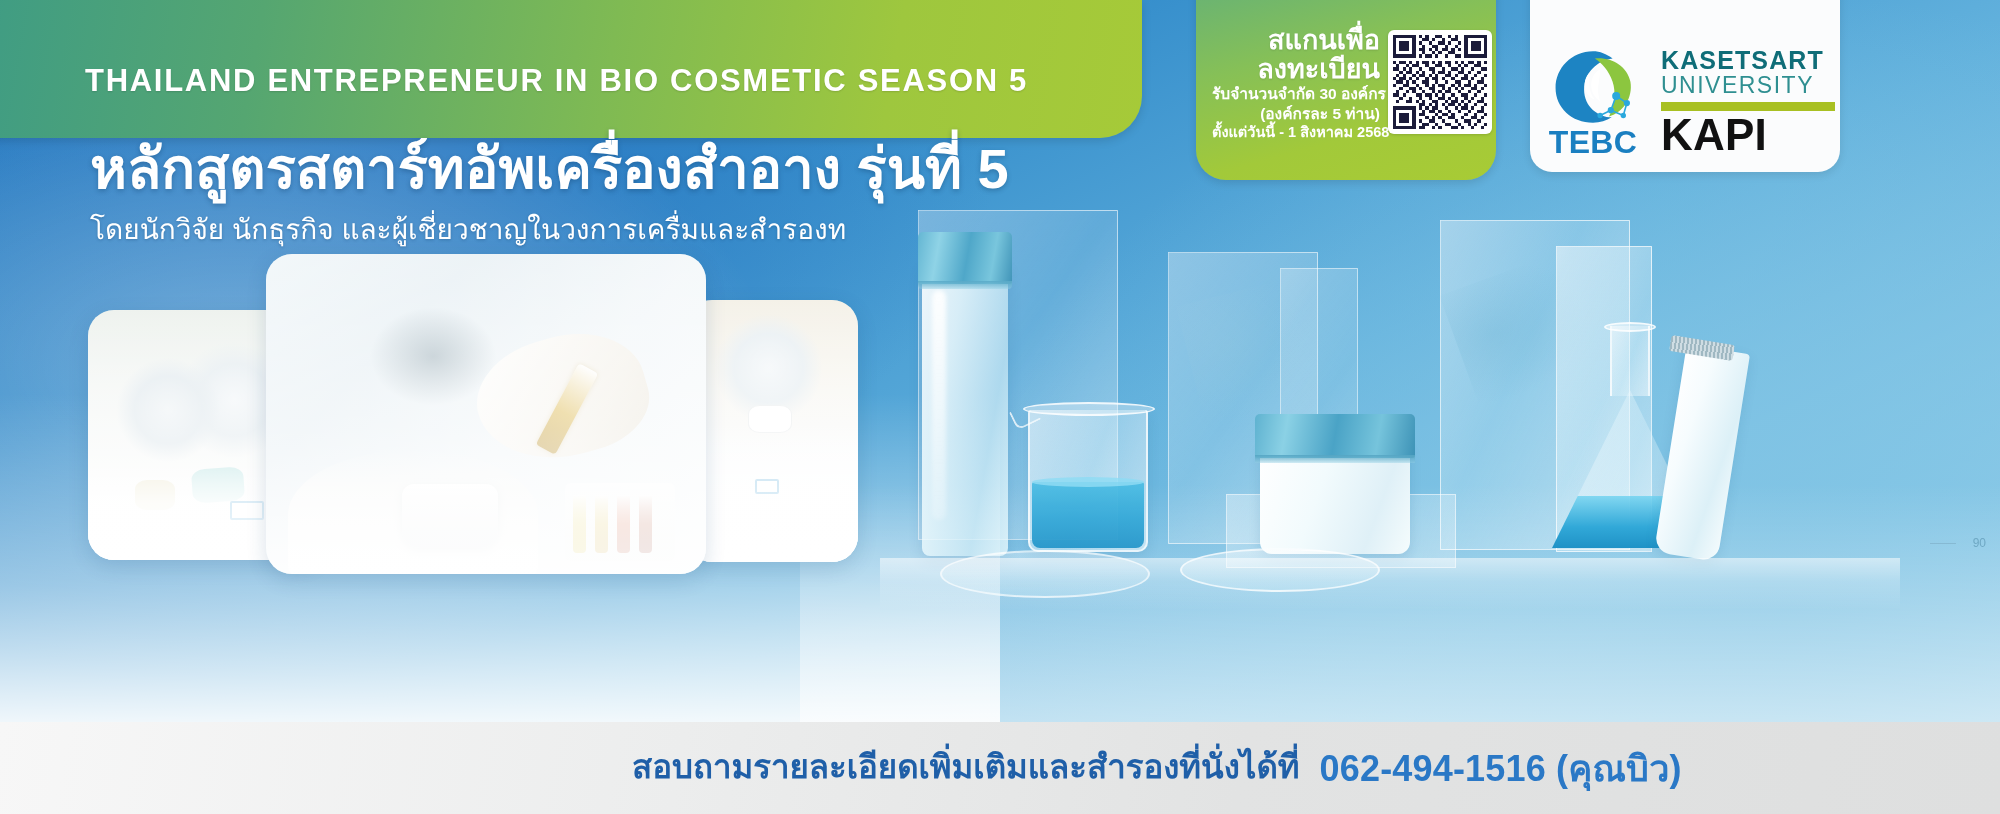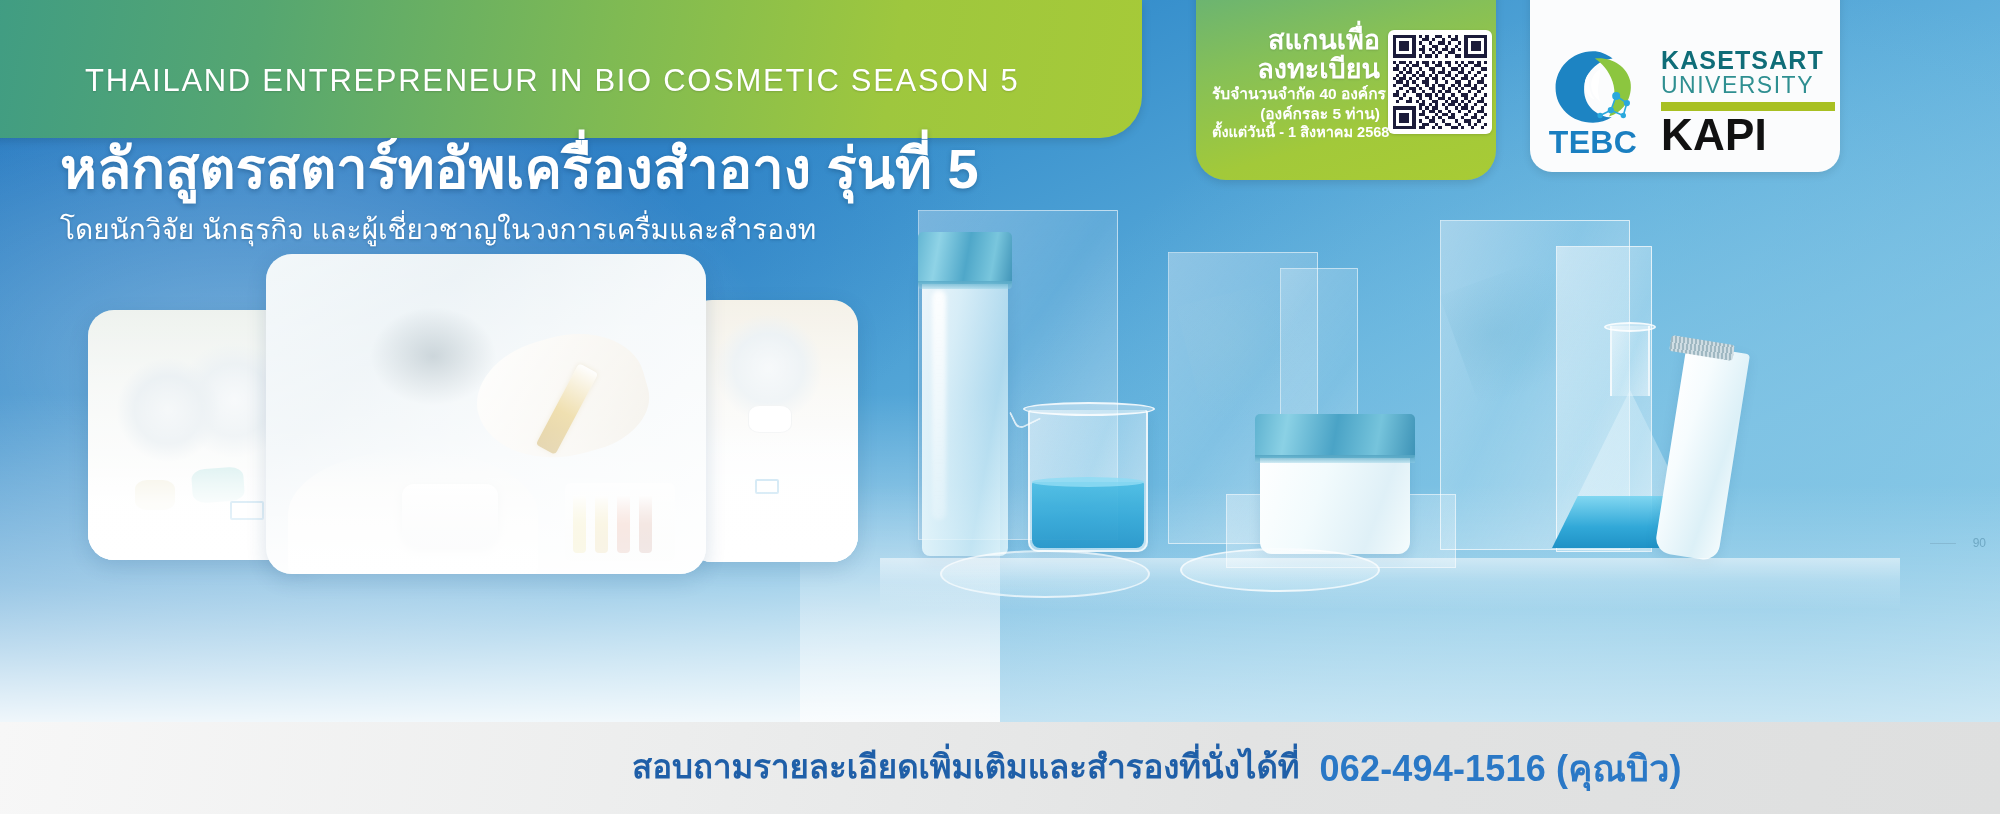--- a/index.html
+++ b/index.html
@@ -37,28 +37,28 @@
   
   .green-ribbon {
     position:absolute; left:-20px; top:0; width:1162px; height:138px;
     background:linear-gradient(100deg, #3f9c84 0%, #55a671 24%, #7fba53 54%, #9ec73e 78%, #a6ca38 100%);
     border-bottom-right-radius:42px;
     box-shadow:0 3px 10px rgba(0,0,0,.13);
     display:flex; align-items:center;
   }
   .green-ribbon .eyebrow {
     margin-left:105px; margin-top:24px;
-    color:#ffffff; font-size:31px; font-weight:normal;
+    color:#ffffff; font-size:31px; font-weight:bold;
     letter-spacing:.055em; white-space:nowrap;
     text-shadow:0 1px 2px rgba(0,0,0,.14);
   }
 
   
   .headline-wrap {
-    position:absolute; left:60px; top:138px; width:1100px;
+    position:absolute; left:90px; top:138px; width:1100px;
   }
   .headline {
     color:#ffffff; font-size:56px; font-weight:bold;
     line-height:1.12; white-space:nowrap;
     text-shadow:0 2px 5px rgba(10,50,90,.32);
   }
   .subhead {
     margin-top:6px;
     color:#ffffff; font-size:28px; font-weight:normal;
     white-space:nowrap;
@@ -461,21 +461,21 @@
 
   <div class="headline-wrap">
     <div class="headline">หลักสูตรสตาร์ทอัพเครื่องสำอาง รุ่นที่ 5</div>
     <div class="subhead">โดยนักวิจัย นักธุรกิจ และผู้เชี่ยวชาญในวงการเครื่มและสำรองท</div>
   </div>
 
   <div class="qr-card">
     <div class="qr-text">
       <div class="qr-title">สแกนเพื่อ</div>
       <div class="qr-title">ลงทะเบียน</div>
-      <div class="qr-line">รับจำนวนจำกัด 40 องค์กร</div>
+      <div class="qr-line">รับจำนวนจำกัด 30 องค์กร</div>
       <div class="qr-line">(องค์กรละ 5 ท่าน)</div>
       <div class="qr-line small">ตั้งแต่วันนี้ - 1 สิงหาคม 2568</div>
     </div>
     <div class="qr-box">
       <svg class="qr-svg" viewBox="0 0 29 29" shape-rendering="crispEdges">
         <rect width="29" height="29" fill="#fff"></rect>
         <g fill="#1b1b3a">
           <path d="M0 0h7v7H0z M1 1h5v5H1z" fill="#1b1b3a" fill-rule="evenodd"></path>
           <rect x="2" y="2" width="3" height="3"></rect>
           <path d="M22 0h7v7h-7z M23 1h5v5h-5z" fill="#1b1b3a" fill-rule="evenodd"></path>

